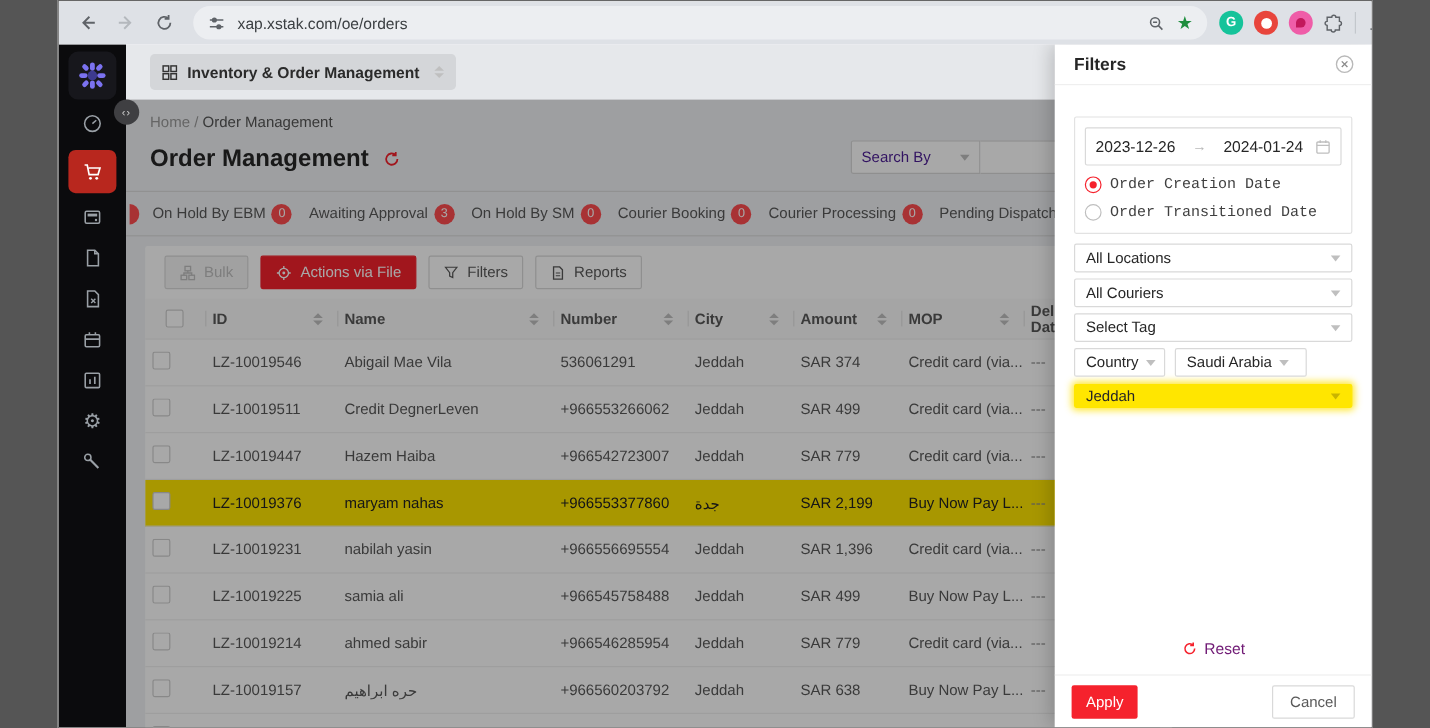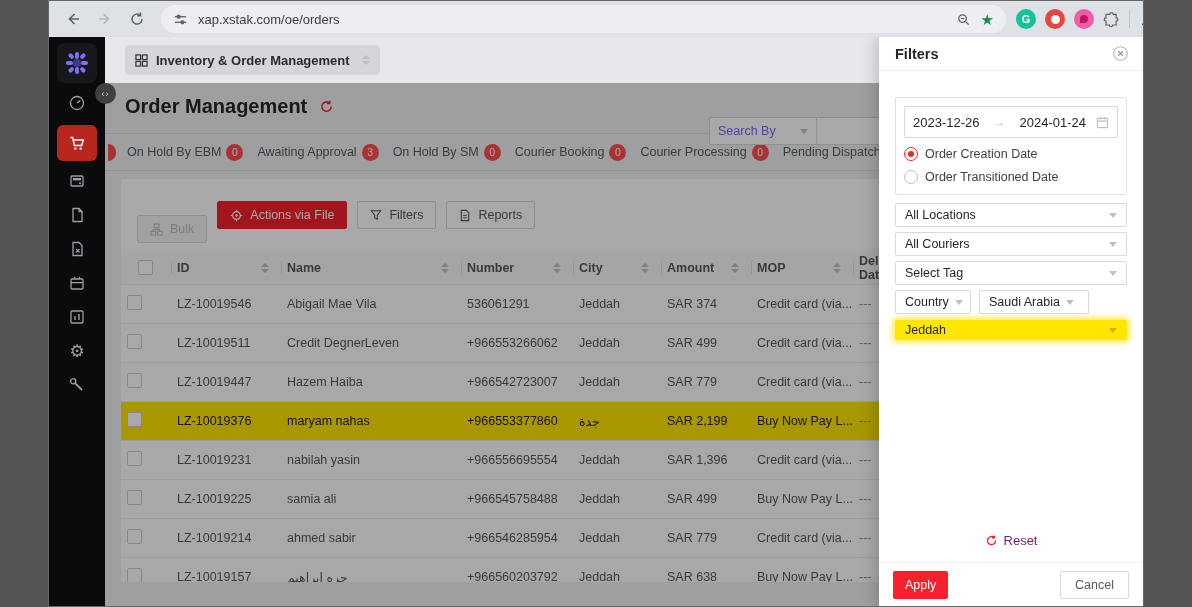--- a/index.html
+++ b/index.html
@@ -33,37 +33,37 @@
   .main { position:absolute; left:56px; top:0; right:0; bottom:0; overflow:hidden; }
   .app-header { height:46px; background:#e6e8eb; display:flex; align-items:center; padding-left:20px; }
   .app-chip { height:30px; background:#d4d6d9; border-radius:4px; display:inline-flex; align-items:center; gap:8px; padding:0 10px; font-size:13px; font-weight:700; color:#2b2b2b; }
   .chip-carets { display:flex; flex-direction:column; gap:2px; margin-left:4px; }
   .breadcrumb { margin:12px 0 0 20px; font-size:12.5px; color:#9a9a9a; }
   .breadcrumb .crumb-last { color:#555; }
   .title-row { display:flex; align-items:center; margin:8px 20px 0; height:30px; }
   .page-title { font-size:20px; font-weight:700; color:#262626; }
   .refresh-ic { margin-left:12px; }
   .search-wrap { position:absolute; left:604px; top:80px; display:flex; height:28px; z-index:10; }
-  .searchby { width:108px; background:#fff; border:1px solid #d9d9d9; border-radius:2px 0 0 2px; display:flex; align-items:center; padding:0 8px; font-size:12.5px; color:#8b5cf6; }
+  .searchby { width:108px; background:#fff; border:1px solid #d9d9d9; border-radius:2px 0 0 2px; display:flex; align-items:center; padding:0 8px; font-size:12.5px; color:#4c1d95; }
   .searchby .chev { margin-left:auto; }
   .search-input { width:176px; background:#fff; border:1px solid #d9d9d9; border-left:none; display:flex; align-items:center; justify-content:flex-end; padding:0 10px; font-size:12.5px; color:#bfbfbf; }
 
   
   .tabs-bar { position:relative; margin-top:12px; height:38px; border-top:1px solid #dcdcdc; border-bottom:1px solid #dcdcdc; display:flex; align-items:center; gap:14px; padding-left:22px; overflow:hidden; white-space:nowrap; }
   .clipped-badge { position:absolute; left:3px; width:8px; height:17px; background:#ff4d4f; border-radius:0 9px 9px 0; }
   .tab { display:flex; align-items:center; gap:5px; font-size:12.5px; color:#595959; height:100%; flex:none; cursor:pointer; }
   .tab-badge { min-width:17px; height:17px; border-radius:9px; background:#ff4d4f; color:#fff; font-size:10.5px; display:flex; align-items:center; justify-content:center; padding:0 4px; }
   .tab.active { position:absolute; left:842px; top:0; width:130px; background:#f0f2f5; color:#f5222d; }
   .tab.active::after { content:""; position:absolute; left:0; bottom:0; width:70px; height:2px; background:#f5222d; }
 
   
   .card { margin:8px 0 0 16px; width:856px; height:403px; background:#fff; border-radius:2px; position:relative; overflow:hidden; }
   .card-toolbar { display:flex; align-items:center; gap:10px; padding:8px 16px; }
   .btn { height:28px; display:inline-flex; align-items:center; gap:7px; padding:0 12px; font-size:12.5px; border-radius:2px; border:1px solid #d9d9d9; background:#fff; color:#595959; }
-  .btn.disabled { background:#f5f5f5; color:#bfbfbf;margin-top:28px; }
+  .btn.disabled { background:#f5f5f5; color:#bfbfbf; }
   .btn.danger { background:#f5222d; border-color:#f5222d; color:#fff; }
   .thead, .trow { display:grid; grid-template-columns:50px 110px 180px 112px 88px 90px 102px 98px; align-items:center; }
   .thead { height:34px; background:#fafafa; border-bottom:1px solid #f0f0f0; }
   .th { position:relative; display:flex; align-items:center; height:100%; padding-left:6px; font-size:12.5px; font-weight:700; color:#595959; }
   .th:not(:first-child)::before { content:""; position:absolute; left:0; top:10px; bottom:10px; width:1px; background:#e4e4e4; }
   .sorter { display:flex; flex-direction:column; gap:2px; margin-left:auto; margin-right:12px; }
   .caret { width:0; height:0; border-left:4px solid transparent; border-right:4px solid transparent; }
   .caret.up { border-bottom:4px solid #bfbfbf; }
   .caret.down { border-top:4px solid #bfbfbf; }
   .chev { width:0; height:0; border-left:4px solid transparent; border-right:4px solid transparent; border-top:5px solid #bfbfbf; }
@@ -78,21 +78,21 @@
 
   
   .drawer { position:absolute; right:0; top:0; bottom:0; width:264px; background:#fff; z-index:100; box-shadow:-4px 0 14px rgba(0,0,0,.18); }
   .drawer-header { height:34px; display:flex; align-items:center; padding:0 14px 0 16px; border-bottom:1px solid #efefef; }
   .drawer-title { font-size:14.5px; font-weight:600; color:#262626; }
   .drawer-close { margin-left:auto; }
   .drawer-body { padding:26px 16px 0; }
   .group-box { border:1px solid #e2e2e2; border-radius:2px; padding:8px 8px 10px; }
   .date-range { height:32px; border:1px solid #d9d9d9; border-radius:2px; display:flex; align-items:center; padding:0 8px; font-size:13px; color:#262626; }
   .date-range .arrow { color:#b9b9b9; margin:0 14px; font-size:12px; }
-  .radio-row { display:flex; align-items:center; gap:7px; margin-top:9px; font-size:12.5px; color:#3f3f3f; }
+  .radio-row { display:flex; align-items:center; gap:7px; margin-top:9px; font-size:12.5px; color:#3f3f3f;font-family:Liberation Mono, monospace; }
   .radio { width:14px; height:14px; border-radius:50%; border:1px solid #bfbfbf; background:#fff; position:relative; flex:none; }
   .radio.on { border-color:#f5222d; }
   .radio.on::after { content:""; position:absolute; left:3px; top:3px; width:6px; height:6px; border-radius:50%; background:#f5222d; }
   .select { height:24px; border:1px solid #d9d9d9; border-radius:2px; display:flex; align-items:center; padding:0 9px; font-size:12.5px; color:#262626; margin-top:5px; background:#fff; }
   .select .chev { margin-left:auto; }
   .select-row { display:flex; gap:8px; margin-top:5px; }
   .select.small { margin-top:0; }
   .select.yellow { background:#ffe600; border-color:#ffe600; height:20px; color:#262626; box-shadow:0 0 6px 2px rgba(255,226,5,.8); margin-top:6px; }
   .select.yellow .chev { border-top-color:#c9b400; }
   .reset-link { position:absolute; left:0; right:0; bottom:58px; display:flex; align-items:center; justify-content:center; gap:6px; color:#701a75; font-size:13px; }
@@ -250,20 +250,25 @@
               </g>
             </svg>
           <span>Inventory &amp; Order Management</span>
           <span class="chip-carets">
               <i class="caret up"></i>
               <i class="caret down"></i>
             </span>
         </div>
       </div>
 
+      <div class="breadcrumb">
+        <span>Home</span>
+        <span>/</span>
+        <span class="crumb-last">Order Management</span>
+      </div>
 
       <div class="title-row">
         <span class="page-title">Order Management</span>
         <svg class="refresh-ic" width="15" height="15" viewBox="0 0 16 16">
             <path d="M13 8 A5 5 0 1 1 11.5 4.5 M11.5 1.8 V4.8 H8.4" stroke="#f5222d" stroke-width="1.6" fill="none"></path>
           </svg>
       </div>
 
       <div class="search-wrap">
         <div class="searchby">

